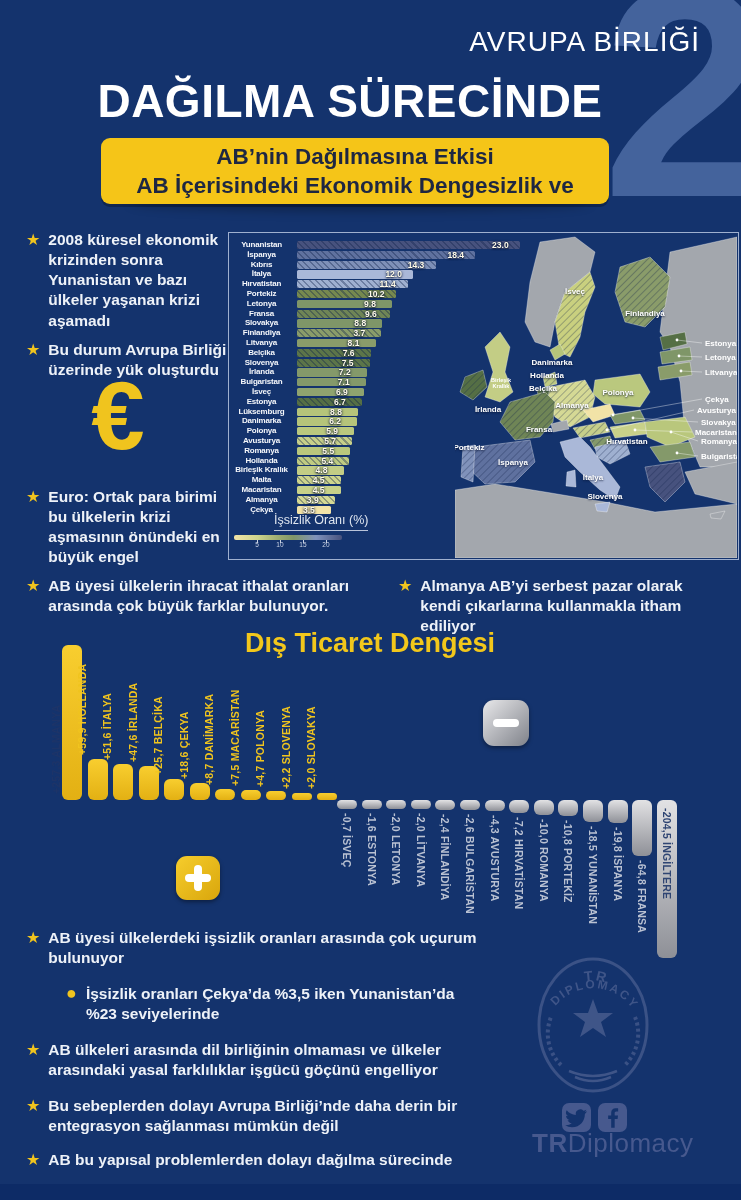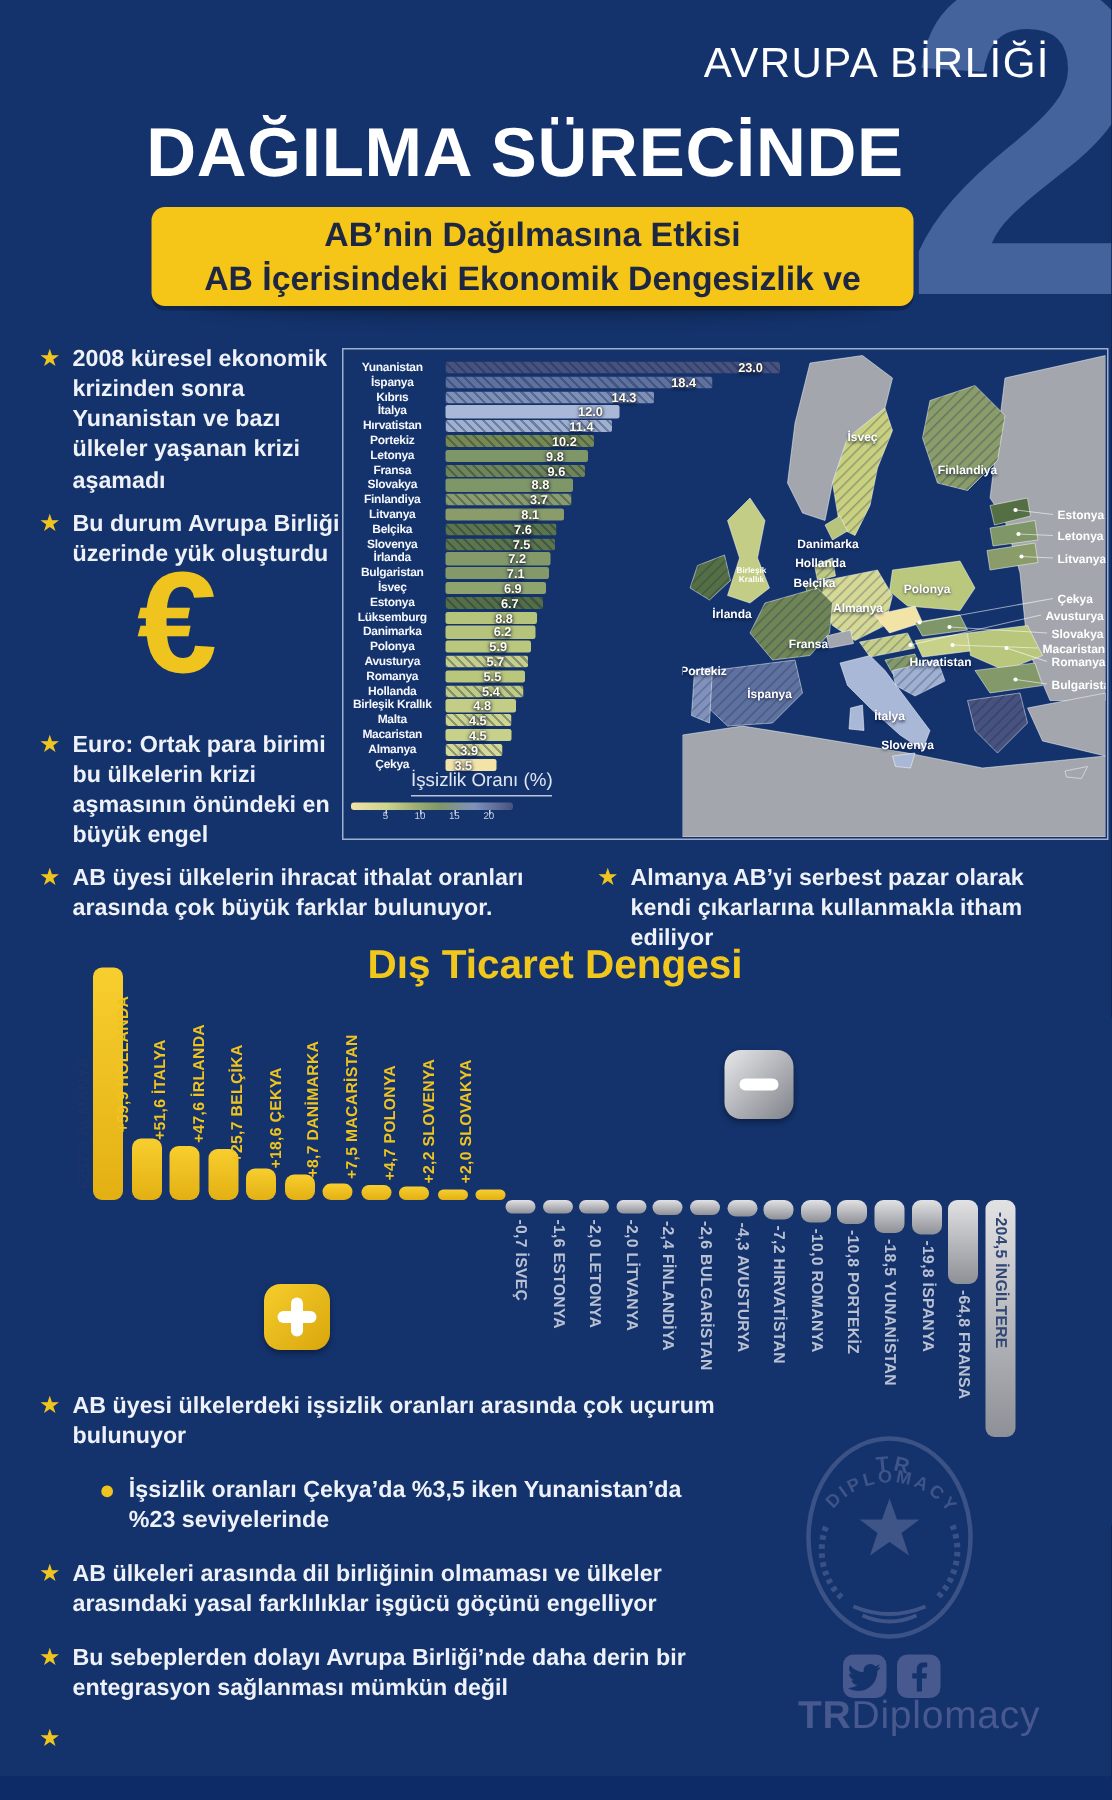--- a/index.html
+++ b/index.html
@@ -385,20 +385,21 @@
   <div class="bullet" style="left:26px;top:1040px;width:480px;">
     <span class="star">★</span>
     <span>AB ülkeleri arasında dil birliğinin olmaması ve ülkeler arasındaki yasal farklılıklar işgücü göçünü engelliyor</span>
   </div>
   <div class="bullet" style="left:26px;top:1096px;width:470px;">
     <span class="star">★</span>
     <span>Bu sebeplerden dolayı Avrupa Birliği’nde daha derin bir entegrasyon sağlanması mümkün değil</span>
   </div>
   <div class="bullet" style="left:26px;top:1150px;width:500px;">
     <span class="star">★</span>
+    <span>AB bu yapısal problemlerden dolayı dağılma sürecinde</span>
   </div>
 
   <svg class="abs" style="left:535px;top:955px;" width="118" height="142" viewBox="0 0 118 142">
     <g stroke="#3f5588" fill="none" stroke-width="3" opacity="0.9">
       <ellipse cx="58" cy="70" rx="54" ry="66"></ellipse>
     </g>
     <defs>
       <path id="arcTR" d="M 38 32 A 34 34 0 0 1 78 32" fill="none"></path>
       <path id="arcDIP" d="M 16 58 A 48 48 0 0 1 100 58" fill="none"></path>
       <path id="arcLaurL" d="M 26 110 A 44 44 0 0 1 16 62" fill="none"></path>

